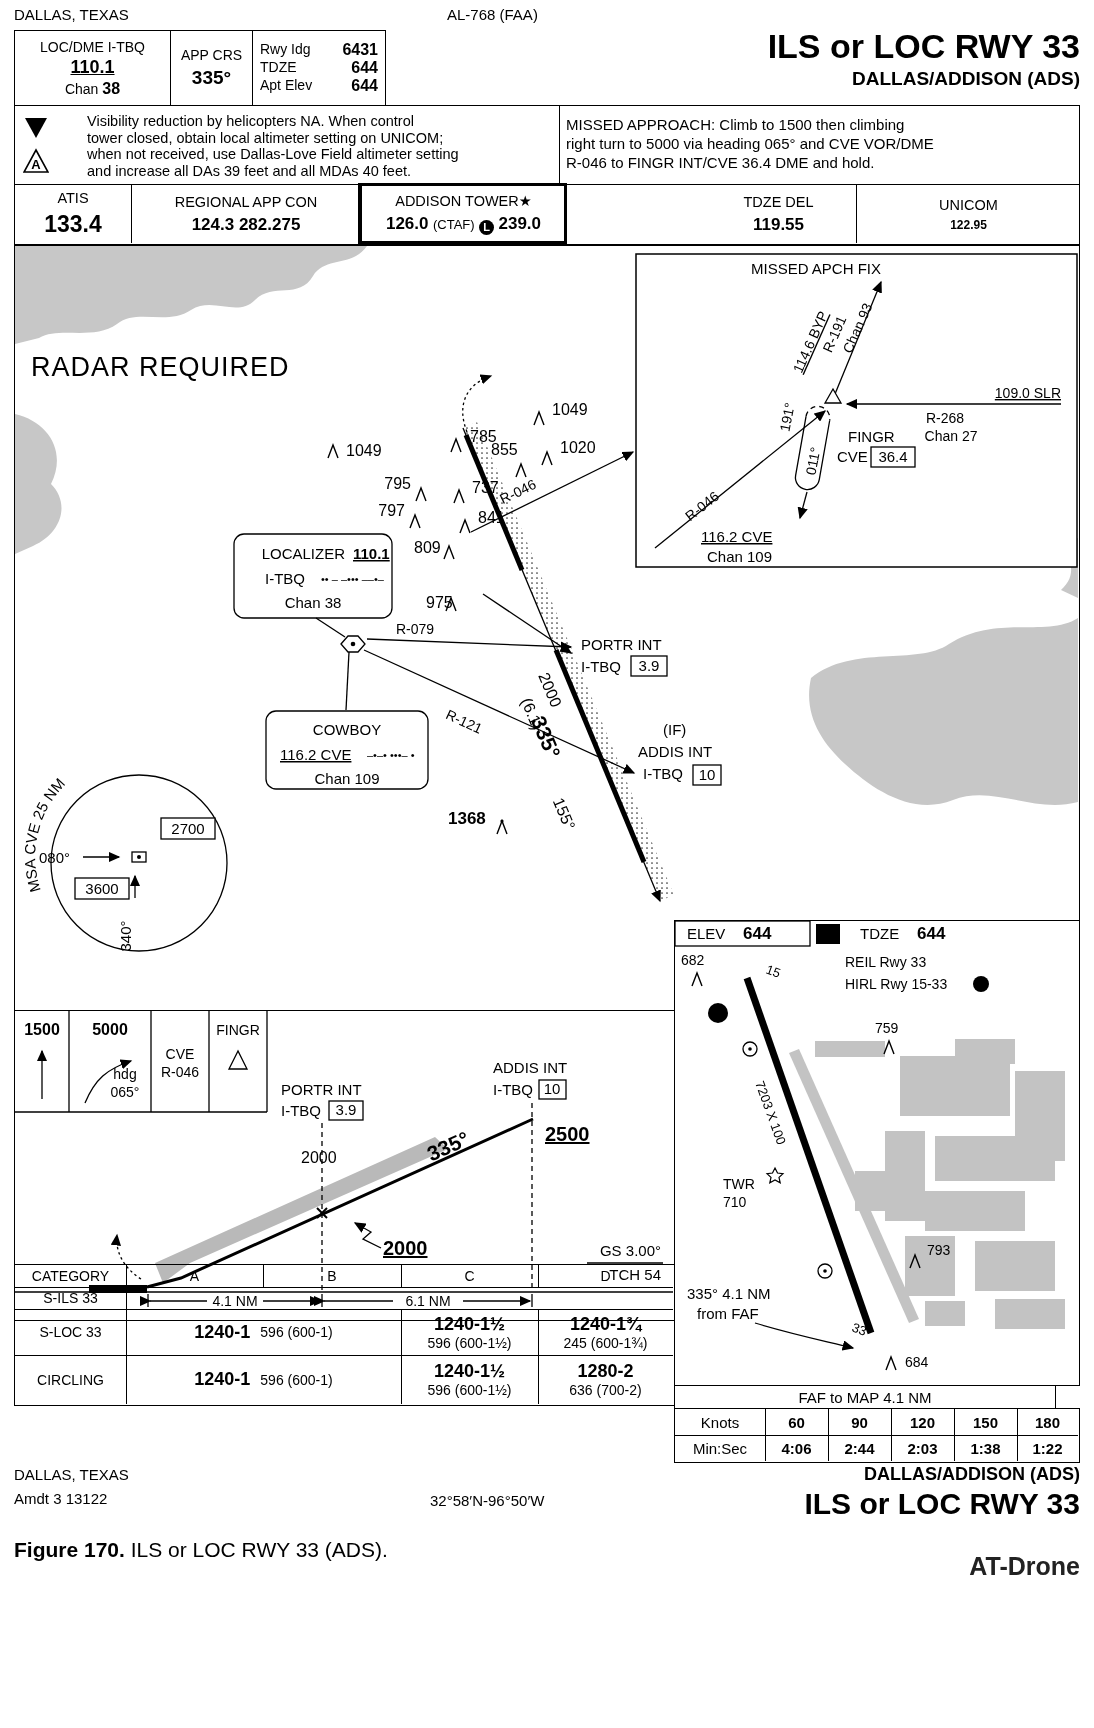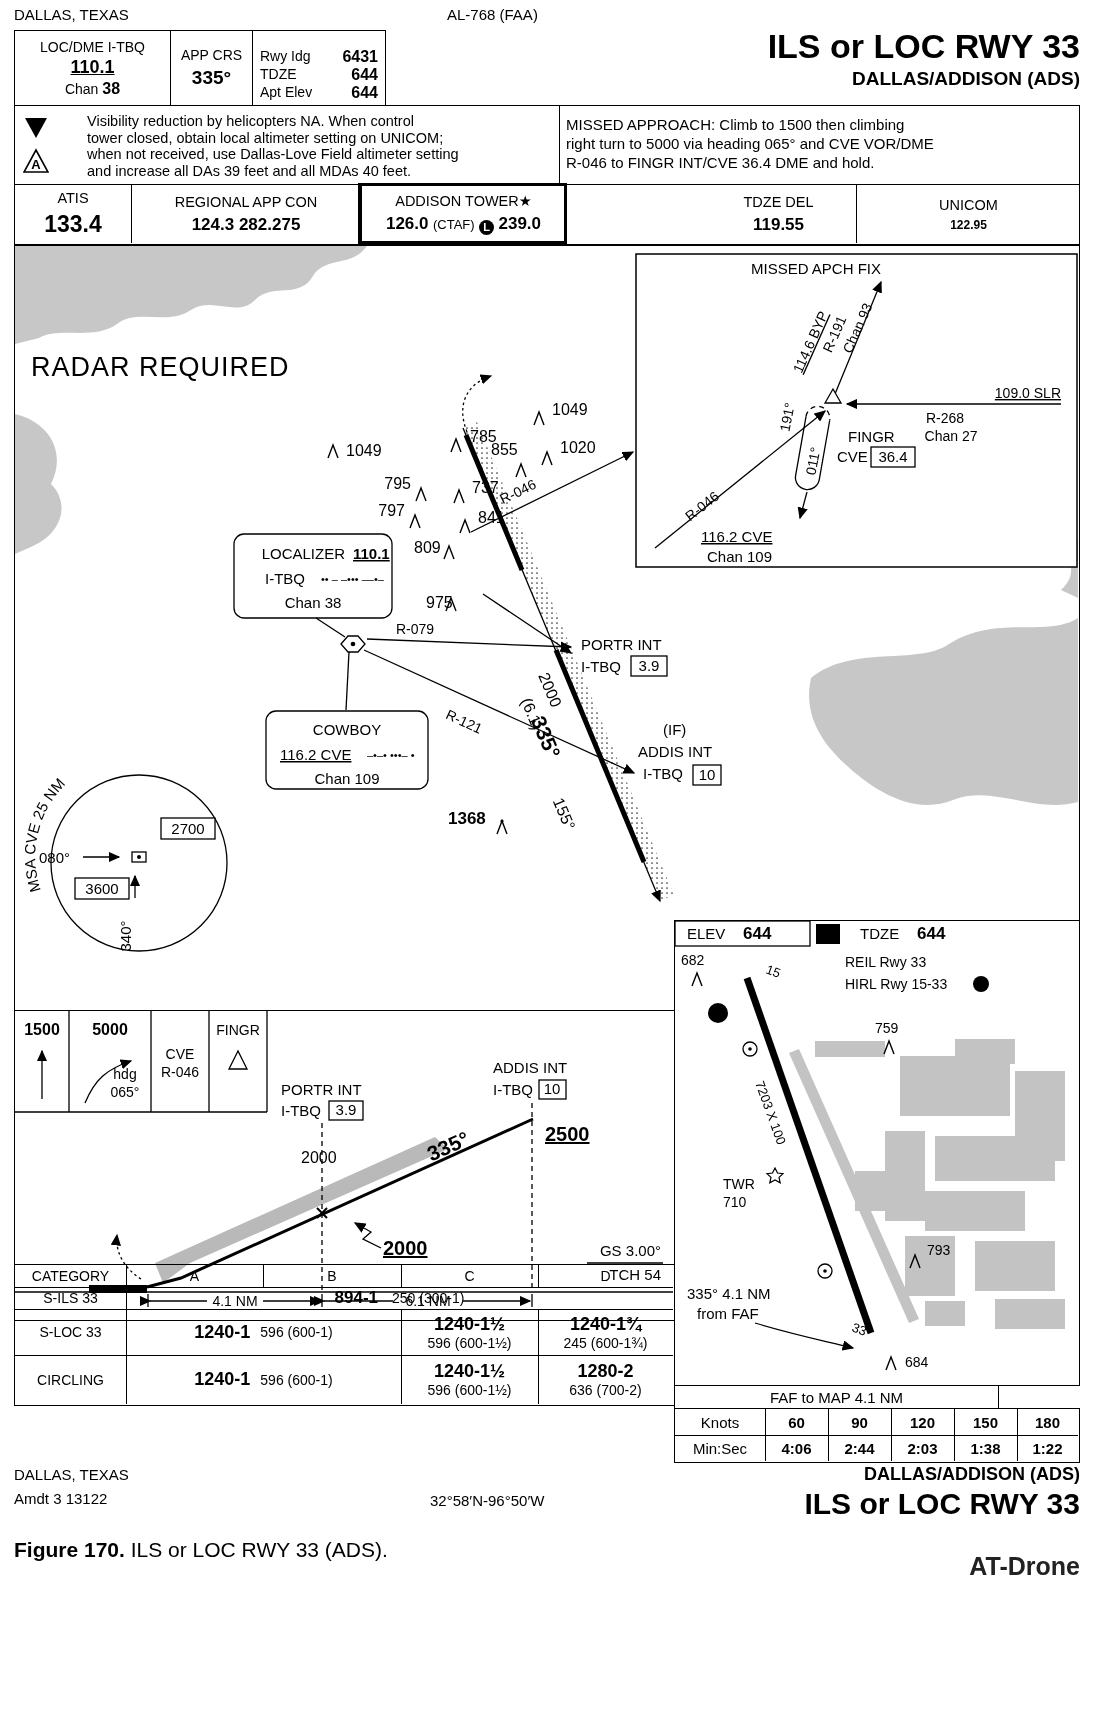--- a/index.html
+++ b/index.html
@@ -49,21 +49,21 @@
 
   <div class="abs bx col ctr" style="left:14px;top:30px;width:157px;height:76px">
     <div style="font-size:14px">LOC/DME I-TBQ</div>
     <div class="b u" style="font-size:18px;margin:2px 0">110.1</div>
     <div style="font-size:14px"><span>Chan</span>&nbsp;<span class="b" style="font-size:16px">38</span></div>
   </div>
   <div class="abs bx col ctr" style="left:170px;top:30px;width:83px;height:76px">
     <div style="font-size:14px">APP CRS</div>
     <div class="b" style="font-size:19px;margin-top:4px">335°</div>
   </div>
-  <div class="abs bx col" style="left:252px;top:30px;width:134px;height:76px;justify-content:flex-end;padding:3px 7px">
+  <div class="abs bx col" style="left:252px;top:30px;width:134px;height:76px;justify-content:center;padding:3px 7px">
     <div style="display:flex;justify-content:space-between;font-size:14px">
         <span>Rwy Idg</span>
         <span class="b" style="font-size:16px">6431</span>
       </div>
     <div style="display:flex;justify-content:space-between;font-size:14px">
         <span>TDZE</span>
         <span class="b" style="font-size:16px">644</span>
       </div>
     <div style="display:flex;justify-content:space-between;font-size:14px">
         <span>Apt Elev</span>
@@ -378,24 +378,20 @@
     <div class="vline" style="left:523px;top:0;height:22px"></div>
     <div class="vline" style="left:386px;top:44px;height:95px"></div>
     <div class="vline" style="left:523px;top:44px;height:95px"></div>
     <div class="abs ctr" style="left:0;top:0;width:111px;height:22px">CATEGORY</div>
     <div class="abs ctr" style="left:111px;top:0;width:137px;height:22px">A</div>
     <div class="abs ctr" style="left:248px;top:0;width:138px;height:22px">B</div>
     <div class="abs ctr" style="left:386px;top:0;width:137px;height:22px">C</div>
     <div class="abs ctr" style="left:523px;top:0;width:135px;height:22px">D</div>
 
     <div class="abs ctr" style="left:0;top:22px;width:111px;height:22px">S-ILS 33</div>
-    <div class="abs ctr" style="left:111px;top:22px;width:547px;height:22px">
-      <span class="b" style="font-size:17px">894-1</span>
-      <span style="margin-left:14px">250 (300-1)</span>
-    </div>
 
     <div class="abs ctr" style="left:0;top:44px;width:111px;height:46px">S-LOC 33</div>
     <div class="abs ctr" style="left:111px;top:44px;width:275px;height:46px">
       <span class="b" style="font-size:18px">1240-1</span>
       <span style="margin-left:10px">596 (600-1)</span>
     </div>
     <div class="abs ctr col" style="left:386px;top:44px;width:137px;height:46px">
       <span class="b" style="font-size:18px">1240-1½</span>
       <span>596 (600-1½)</span>
     </div>
@@ -484,21 +480,21 @@
     <text x="12" y="378" class="t15">335° 4.1 NM</text>
     <text x="22" y="398" class="t15">from FAF</text>
     <path d="M80,402 C120,414 150,420 178,427" class="ln" marker-end="url(#arrA)"></path>
     <g class="obst" transform="translate(216,442)">
           <path d="M-5,7 L0,-6 L5,7"></path>
         </g>
     <text x="230" y="446" class="t14">684</text>
   </svg>
   </div>
 
-  <div class="abs bx ctr" style="left:674px;top:1385px;width:325px;height:24px;font-size:15px">FAF to MAP  4.1 NM</div>
+  <div class="abs bx ctr" style="left:674px;top:1385px;width:382px;height:24px;font-size:15px">FAF to MAP  4.1 NM</div>
   <div class="abs bx" style="left:674px;top:1408px;width:406px;height:55px;font-size:15px">
     <div class="hline" style="left:0;top:26px;width:403px"></div>
     <div class="vline" style="left:90px;top:0;height:52px"></div>
     <div class="vline" style="left:153px;top:0;height:52px"></div>
     <div class="vline" style="left:216px;top:0;height:52px"></div>
     <div class="vline" style="left:279px;top:0;height:52px"></div>
     <div class="vline" style="left:342px;top:0;height:52px"></div>
     <div class="abs ctr" style="left:0;top:0;width:90px;height:26px">Knots</div>
     <div class="abs ctr b" style="left:90px;top:0;width:63px;height:26px">60</div>
     <div class="abs ctr b" style="left:153px;top:0;width:63px;height:26px">90</div>

